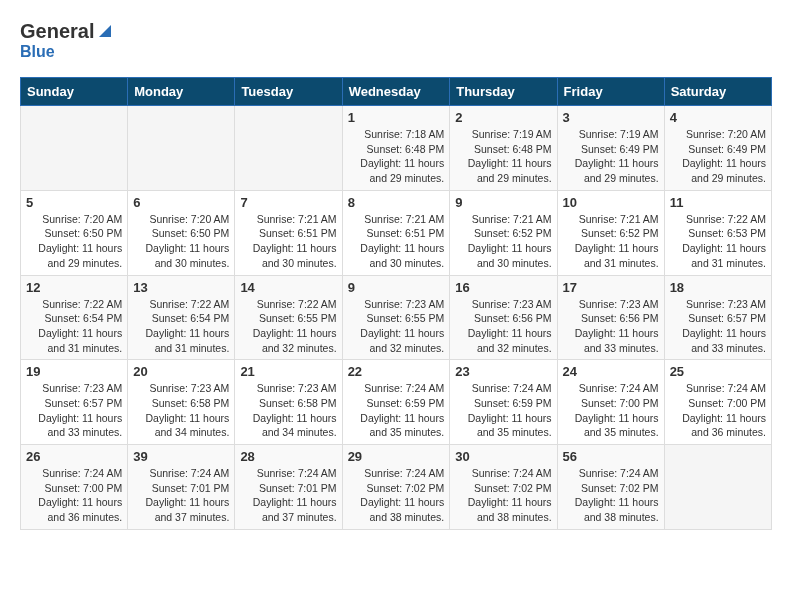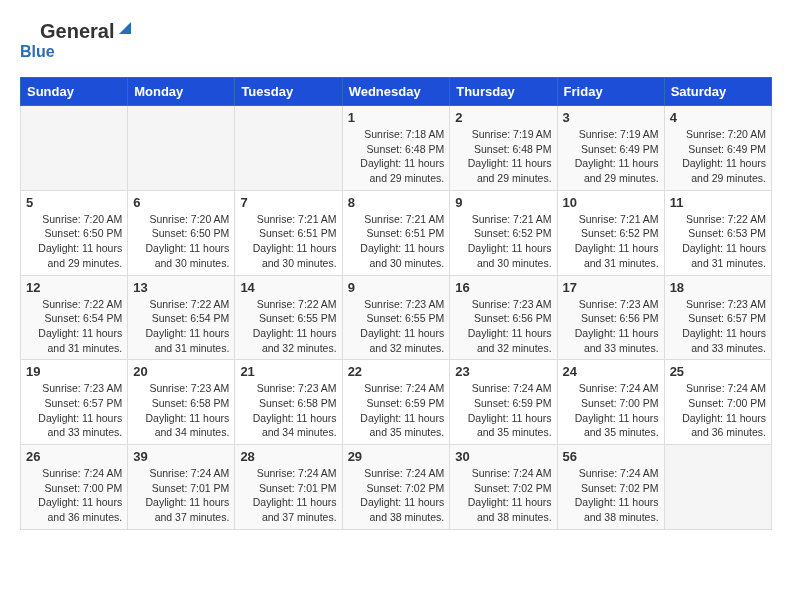--- a/index.html
+++ b/index.html
@@ -16,43 +16,42 @@
       align-items: flex-start;
       margin-bottom: 16px;
     }
     .logo {
       display: flex;
       flex-direction: column;
       align-items: flex-start;
     }
     .logo-line {
       display: flex;
-      align-items: flex-start;
-      margin-left: 20px;
+      align-items: flex-end;
     }
     .title-block {
       text-align: right;
     }
     .title-block h1 {
       font-size: 32px;
       font-weight: bold;
       color: #222;
     }
     .title-block h2 {
       font-size: 16px;
       font-weight: normal;
       color: #444;
     }
     .calendar {
       width: 100%;
       border-collapse: collapse;
       border: 1px solid #ccc;
     }
     .calendar th {
-      background-color: #1d4ed8;
+      background-color: #0c4a6e;
       color: #fff;
       text-align: left;
       padding: 6px 6px;
       font-size: 13px;
       border: 1px solid #2a6db5;
     }
     .calendar td {
       vertical-align: top;
       padding: 4px 5px;
       font-size: 11px;

